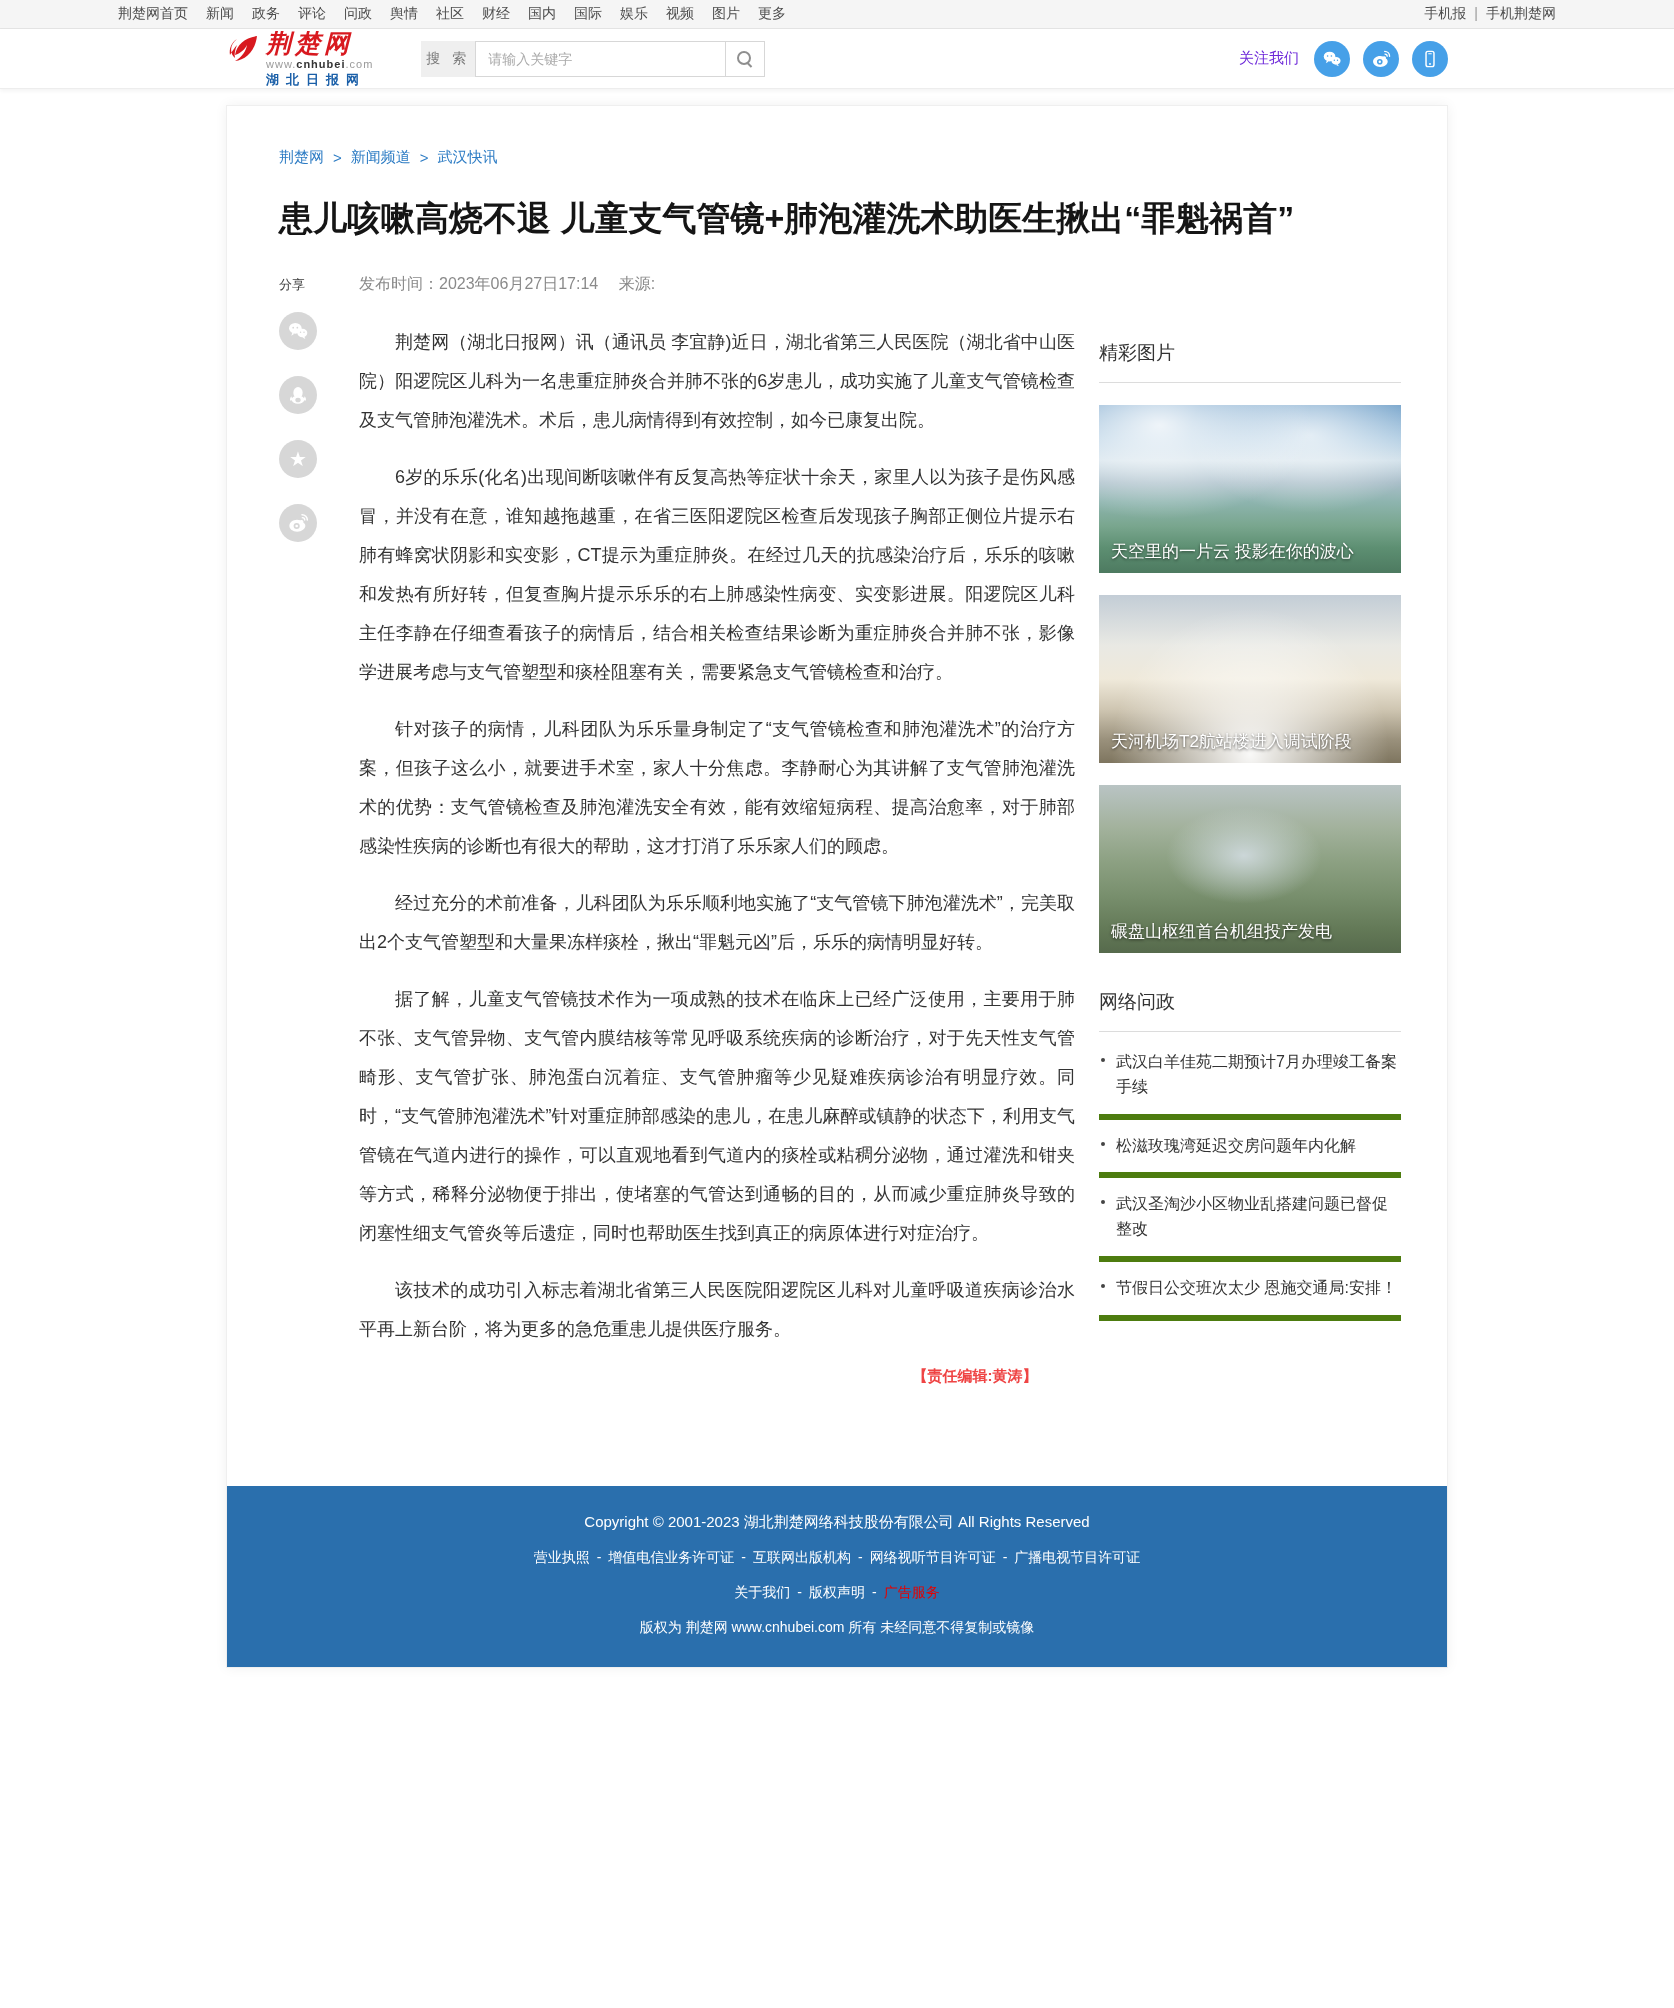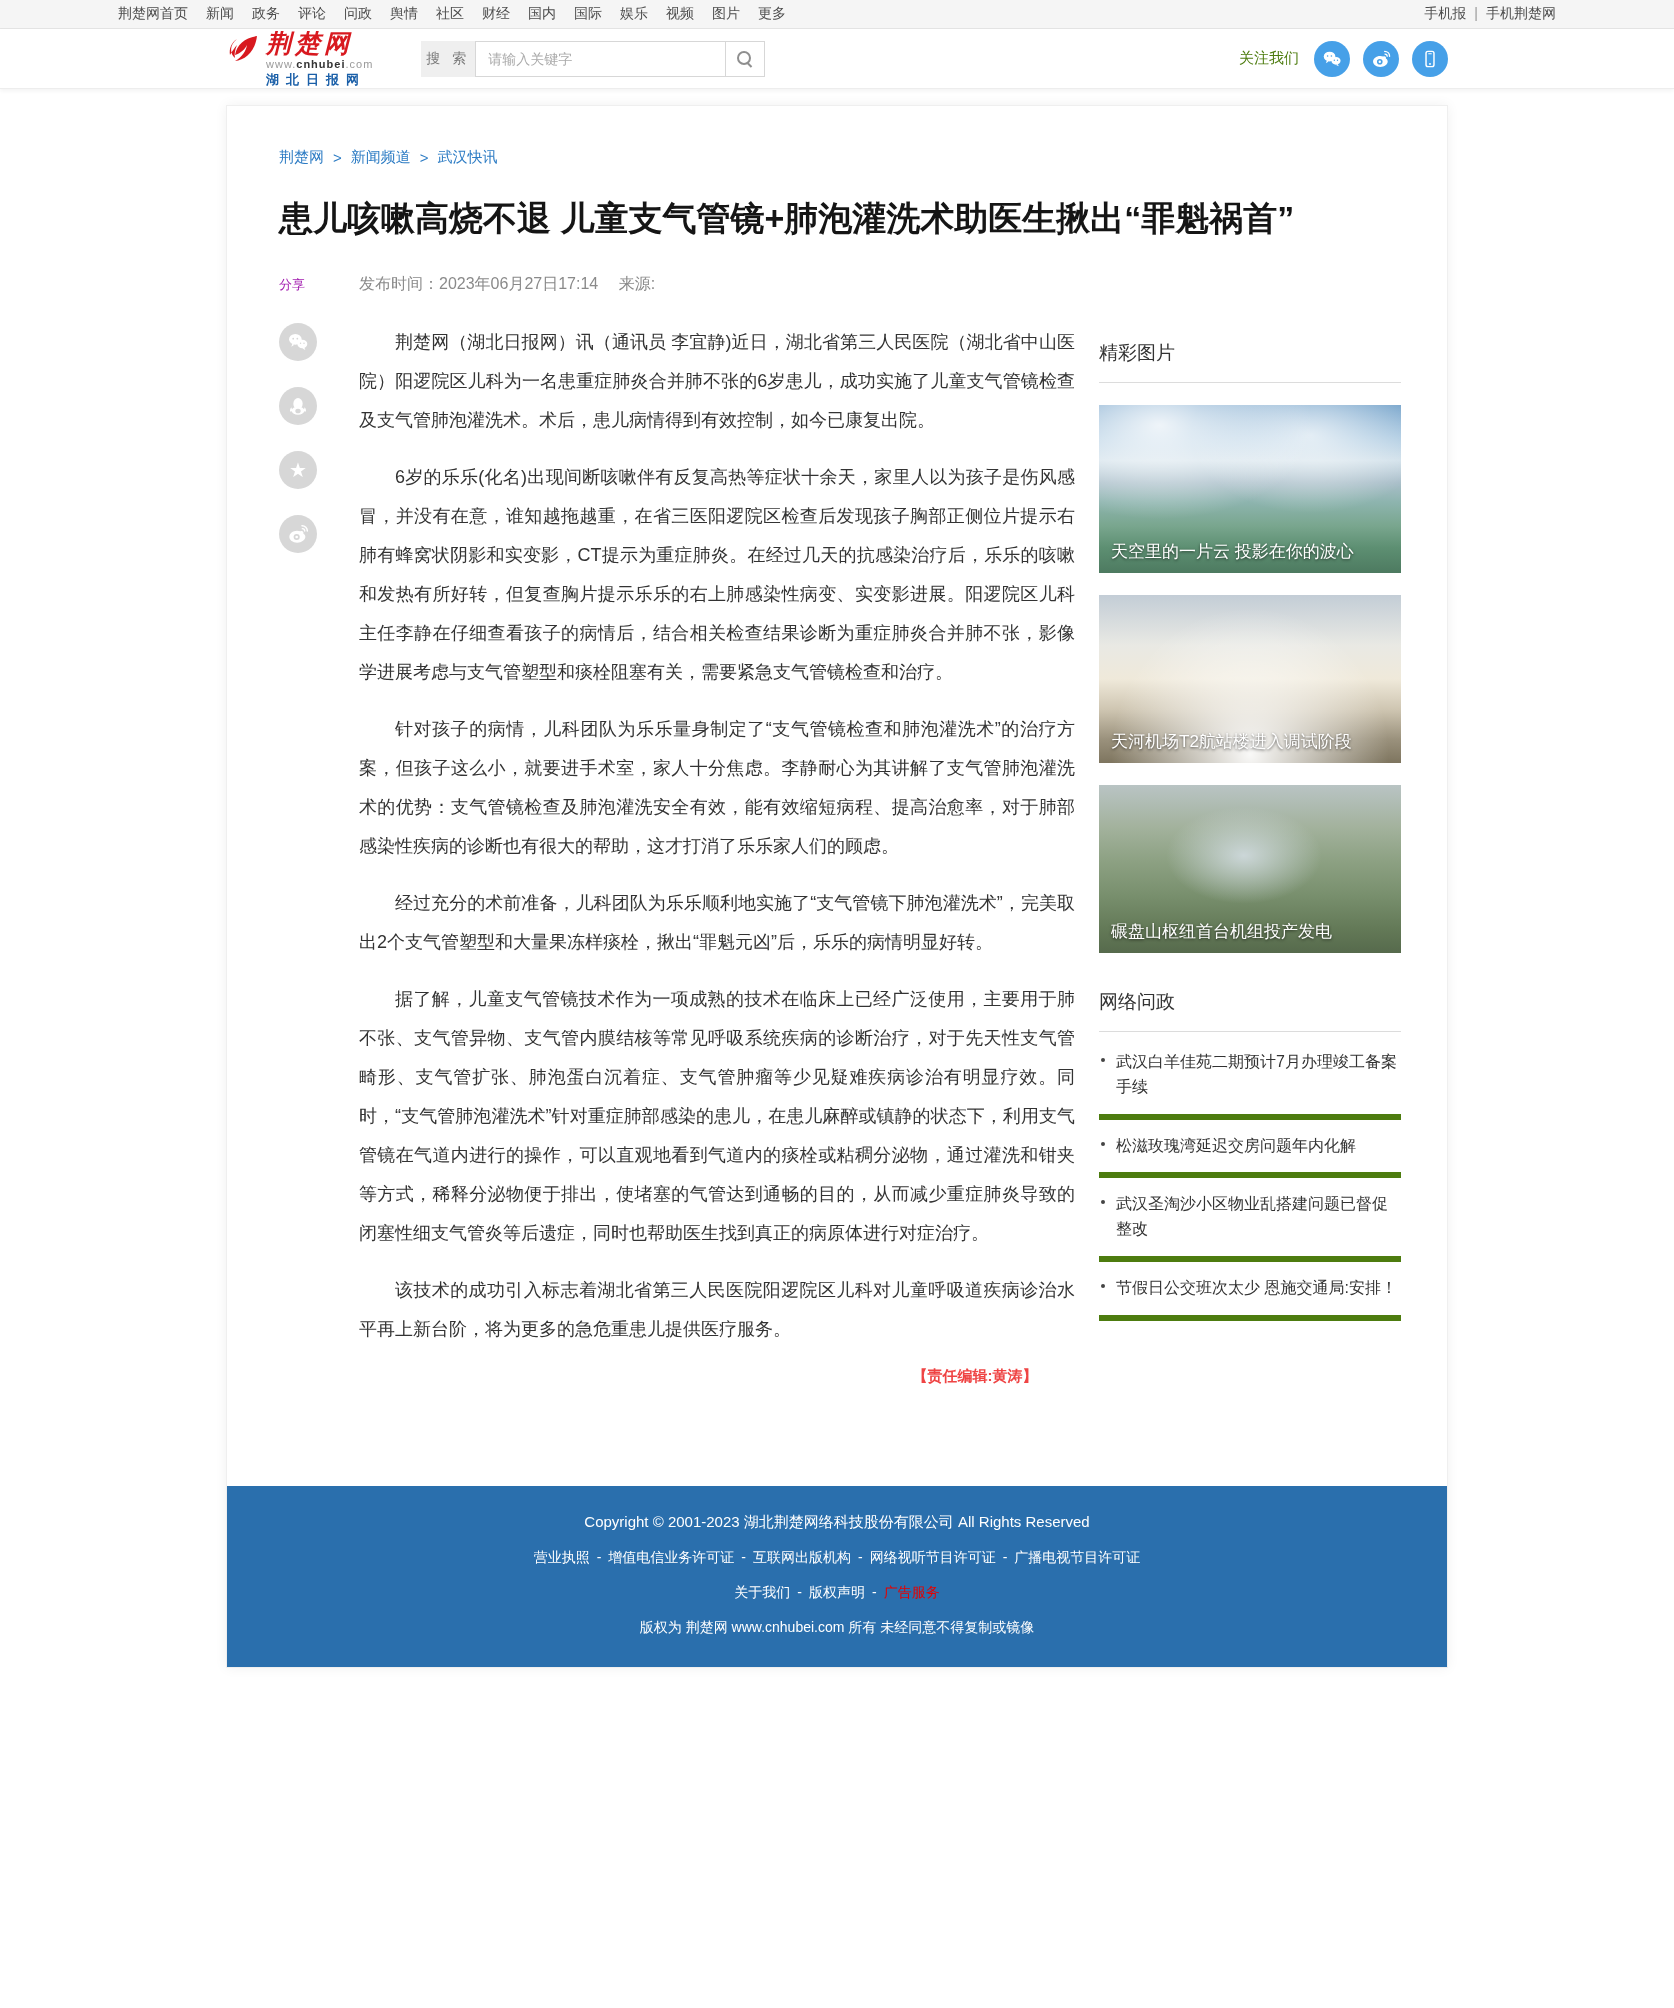--- a/index.html
+++ b/index.html
@@ -47,21 +47,21 @@
     width:40px; border:1px solid #d7d7d7; background:#fff; display:flex;
     align-items:center; justify-content:center; cursor:pointer;
   }
   .mag { position:relative; width:16px; height:16px; }
   .mag::before { content:""; position:absolute; left:0; top:0; width:10px; height:10px;
     border:2px solid #8f8f8f; border-radius:50%; }
   .mag::after { content:""; position:absolute; left:11px; top:11px; width:6px; height:2px;
     background:#8f8f8f; transform:rotate(45deg); transform-origin:0 0; }
 
   .follow { margin-left:auto; display:flex; align-items:center; gap:13px; }
-  .follow-label { font-size:15px; color:#4d7c0f; margin-right:2px; }
+  .follow-label { font-size:15px; color:#6d28d9; margin-right:2px; }
   .soc {
     width:36px; height:36px; border-radius:50%; background:#46a0e8;
     display:flex; align-items:center; justify-content:center; cursor:pointer;
   }
   .soc svg { width:22px; height:22px; }
 
   
   .card {
     width:1222px; margin:16px auto 20px; background:#fff;
     border:1px solid #efefef; box-shadow:0 0 12px rgba(0,0,0,0.06);
@@ -71,21 +71,21 @@
   .breadcrumb { font-size:15px; color:#2d7cc4; display:flex; gap:9px; align-items:center; }
   .breadcrumb a { color:#2d7cc4; text-decoration:none; cursor:pointer; }
 
   .title {
     margin-top:26px; font-size:34px; font-weight:bold; color:#151515;
     line-height:1.5; max-width:1020px;
   }
 
   .content-row { display:flex; margin-top:30px; }
   .share-col { width:80px; flex:none; }
-  .share-label { font-size:13px; color:#a21caf; margin:2px 0 29px; }
+  .share-label { font-size:13px; color:#404040; margin:2px 0 18px; }
   .share-icon {
     width:38px; height:38px; border-radius:50%; background:#d7d7d7;
     display:flex; align-items:center; justify-content:center; margin-bottom:26px; cursor:pointer;
   }
   .share-icon svg { width:24px; height:24px; }
   .share-icon .star { color:#fff; font-size:20px; line-height:1; }
 
   .main-col { width:716px; flex:none; }
   .meta { font-size:16px; color:#8a8a8a; margin-bottom:28px; }
   .meta .src { margin-left:16px; }

